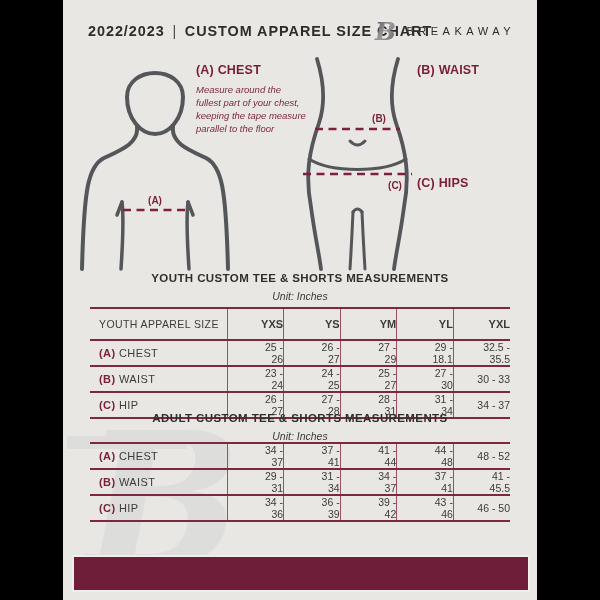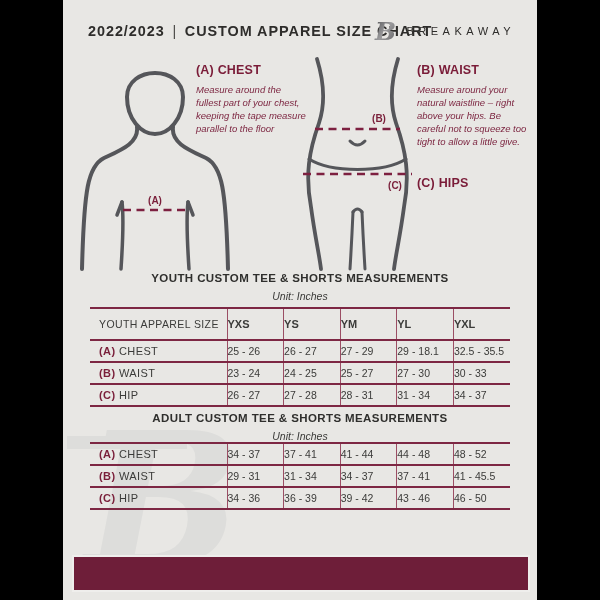--- a/index.html
+++ b/index.html
@@ -29,21 +29,21 @@
   .sec-title .t { font-size: 11.5px; font-weight: bold; color: #2f2f2d; letter-spacing: .4px; }
   .sec-title .u { font-size: 10.5px; font-style: italic; color: #3a3a38; margin-top: 6px; }
 
   
   table.size { position: absolute; left: 27px; width: 420px; border-collapse: collapse; table-layout: fixed; }
   table.size col.c0 { width: 137px; }
   table.size col.cn { width: 56.6px; }
   table.size tr { height: 22px; }
   table.size tr.head { height: 32px; }
   table.size td { border-top: 2px solid #7d2743; border-bottom: 2px solid #7d2743;
-    font-size: 10.5px; color: #3b3b39; text-align: left; vertical-align: middle; }
+    font-size: 10.5px; color: #3b3b39; text-align: right; vertical-align: middle; padding-left: 23px; }
   table.size td + td { border-left: 1.5px solid #9b4e64; }
   table.size td.rowlab { text-align: left; padding-left: 9px; font-size: 11px; letter-spacing: .4px; }
   table.size tr.head td { font-weight: bold; font-size: 11px; }
   table.size tr.head td.rowlab { font-weight: normal; font-size: 10.5px; }
   table.size .key { font-weight: bold; color: #7a1f3a; }
 
   
   .watermark { position: absolute; left: 22px; top: 408px; font-family: "DejaVu Serif", serif;
     font-weight: bold; font-style: italic; font-size: 185px; line-height: 1; color: #dddddb; z-index: 0; }
   .watermark .wbar { position: absolute; left: -18px; top: 28px; width: 120px; height: 13px; background: #dddddb; }
@@ -116,21 +116,20 @@
       <text class="fig-label" x="100" y="132" font-size="10" text-anchor="middle">(C)</text>
     </svg>
 
     <div class="guide" style="left:133px; top:63px; width:112px;">
       <h3>(A) CHEST</h3>
       <p>Measure around the fullest part of your chest, keeping the tape measure parallel to the floor</p>
     </div>
 
     <div class="guide" style="left:354px; top:63px; width:112px;">
       <h3>(B) WAIST</h3>
-      <p>Measure around your natural waistline – right above your hips. Be careful not to squeeze too tight to allow a little give.</p>
     </div>
 
     <div class="guide" style="left:354px; top:176px; width:118px;">
       <h3>(C) HIPS</h3>
     </div>
 
     <div class="sec-title" style="top:272px;">
       <div class="t">YOUTH CUSTOM TEE &amp; SHORTS MEASUREMENTS</div>
       <div class="u">Unit: Inches</div>
     </div>

